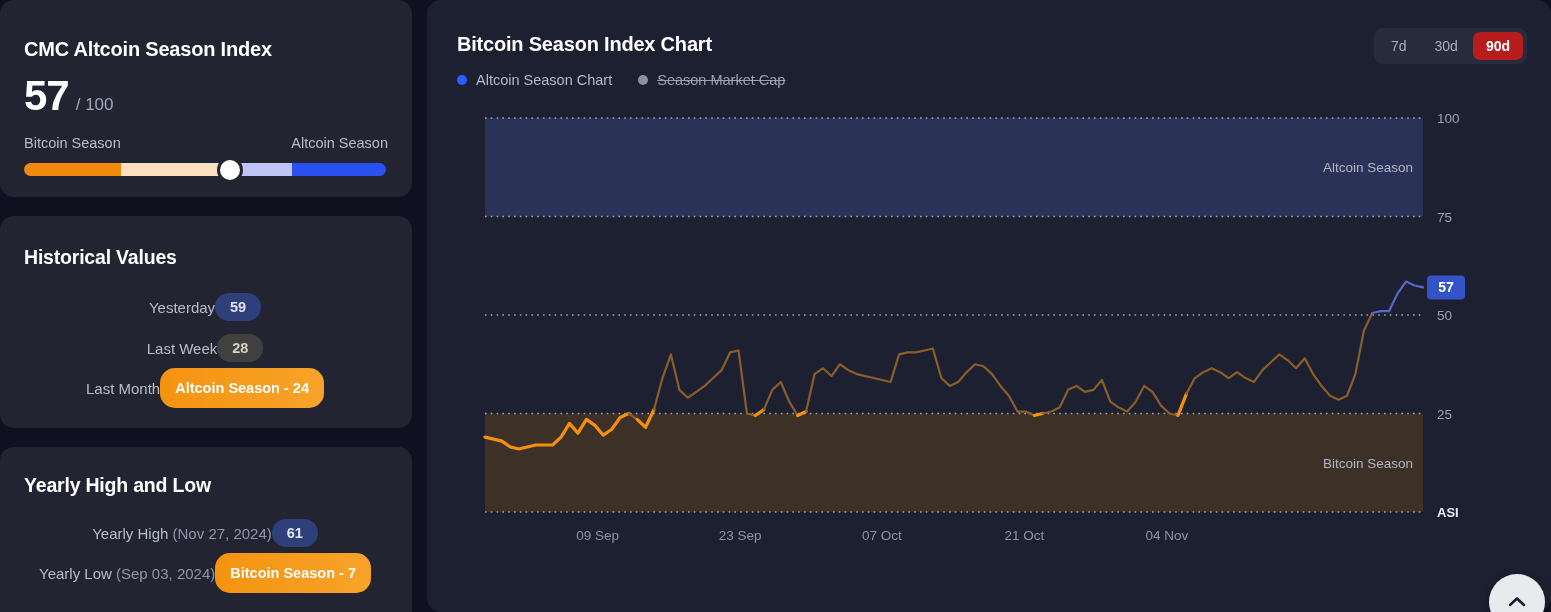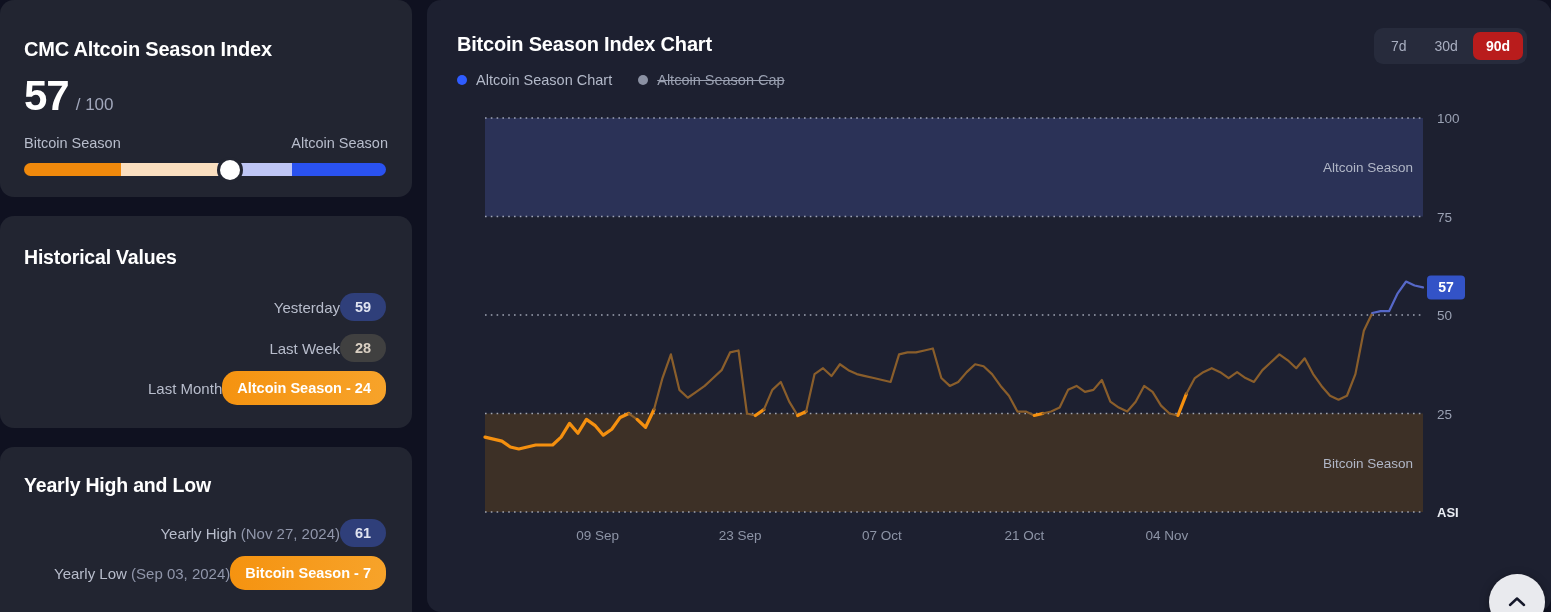--- a/index.html
+++ b/index.html
@@ -93,42 +93,42 @@
     background: #ffffff;
     border-radius: 50%;
     box-shadow: 0 0 0 3px #222531;
   }
 
   
   .row {
     position: absolute;
     left: 24px; right: 26px;
     height: 28px;
-    display: flex; align-items: center; justify-content: flex-end;
+    display: flex; align-items: center; justify-content: center;
   }
   .row-label {
     color: #b8bdcc;
     font-size: 15px;
   }
   .row-label .paren { color: #9096aa; }
   .pill {
     min-width: 46px;
     height: 28px;
     padding: 0 12px;
     border-radius: 14px;
     display: flex; align-items: center; justify-content: center;
     font-size: 14.5px;
     font-weight: bold;
   }
   .pill-blue   { background: #2f3f7a; color: #dfe3f0; }
   .pill-brown  { background: #404040; color: #d9cfc2; }
   .pill-orange {
     background: linear-gradient(90deg,#f59310 0%, #f7a32a 100%);
     color: #ffffff;
-    height: 34px;
+    height: 40px;
     border-radius: 15px;
     padding: 16px 15px;
     font-size: 14.5px;
   }
 
   .hist-r1 { top: 77px; }
   .hist-r2 { top: 118px; }
   .hist-r3 { top: 158px; }
   .yhl-r1  { top: 72px; }
   .yhl-r2  { top: 112px; }
@@ -297,21 +297,21 @@
   <div class="panel">
     <div class="panel-title">Bitcoin Season Index Chart</div>
 
     <div class="legend">
       <div class="legend-item">
         <span class="legend-dot blue"></span>
         <span class="legend-text">Altcoin Season Chart</span>
       </div>
       <div class="legend-item off">
         <span class="legend-dot grey"></span>
-        <span class="legend-text">Altcoin Season Cap</span>
+        <span class="legend-text">Season Market Cap</span>
       </div>
     </div>
 
     <div class="range-group">
       <button class="range-btn">7d</button>
       <button class="range-btn">30d</button>
       <button class="range-btn active">90d</button>
     </div>
 
     <div class="chart-area">

